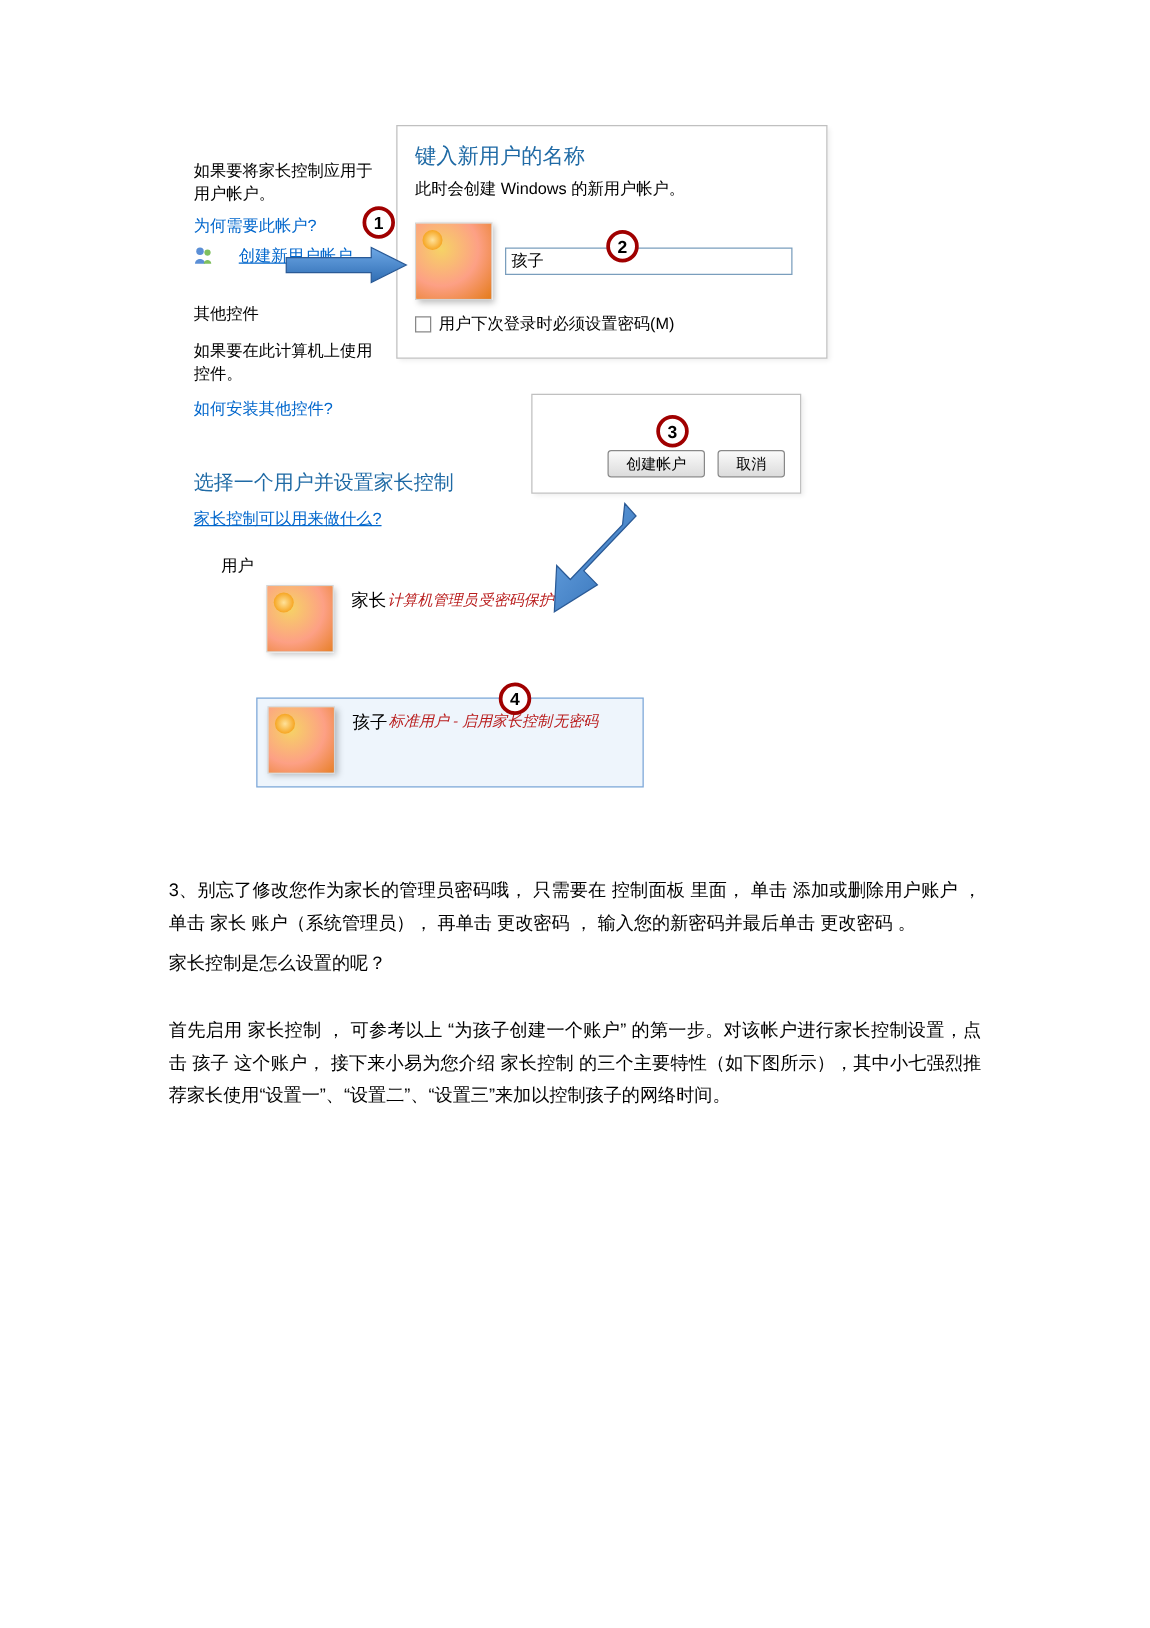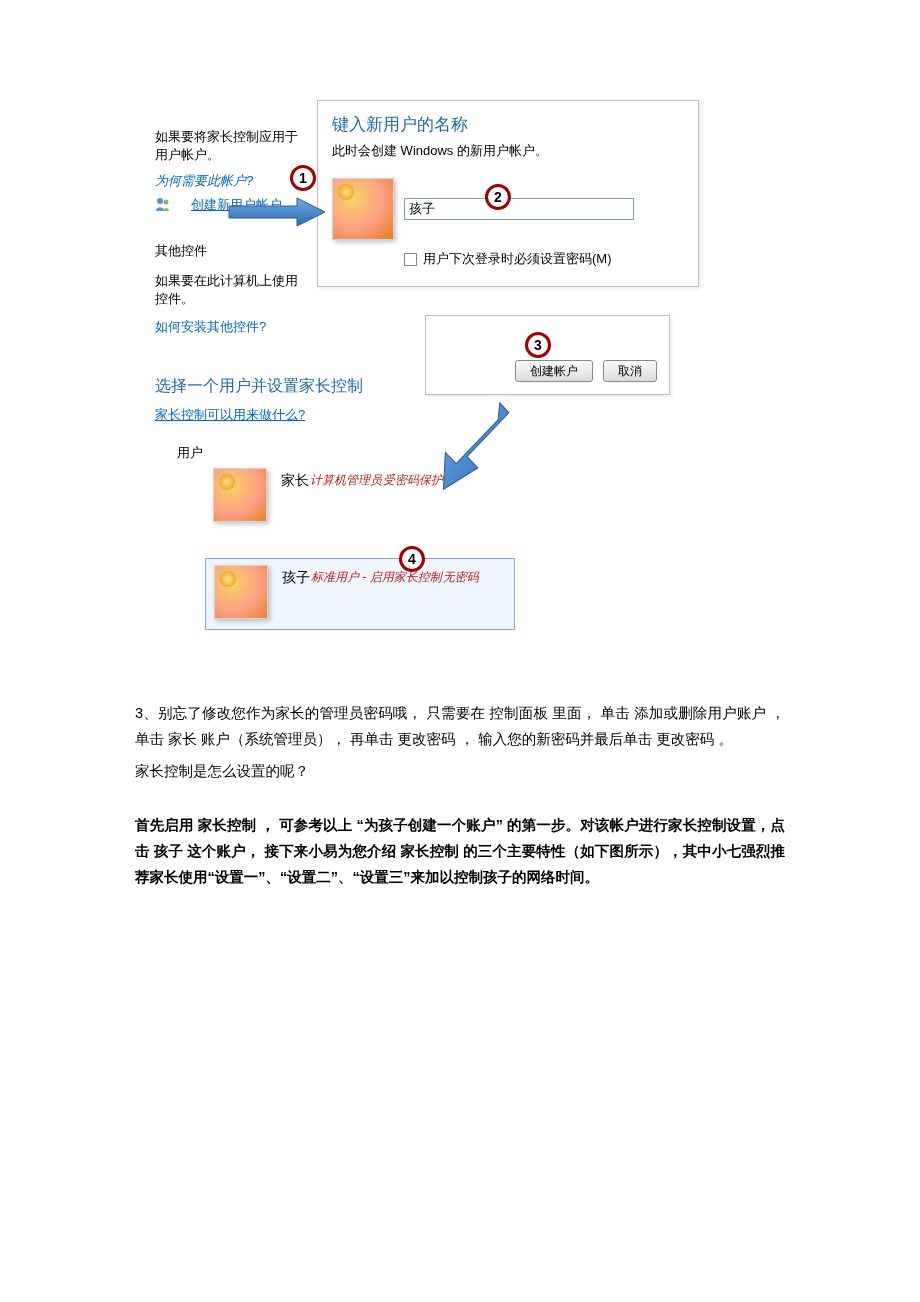--- a/index.html
+++ b/index.html
@@ -39,21 +39,21 @@
       display: inline-block;
     }
     .other-controls { margin-top: 28px; font-size: 13px; color: #000; }
     .if-text { margin-top: 12px; font-size: 13px; color: #000; line-height: 18px; }
 
     
     .dialog-top {
       position: absolute;
       left: 182px;
       top: 0px;
-      width: 382px;
+      width: 345px;
       border: 1px solid #c0c0c0;
       background: #fff;
       padding: 12px 14px 18px 14px;
       box-shadow: 2px 2px 4px rgba(0,0,0,0.08);
     }
     .dialog-title {
       color: #1f6aa5;
       font-size: 17px;
       margin-bottom: 6px;
     }
@@ -104,37 +104,36 @@
       height: 22px;
       border: 1px solid #7a9ebd;
       font-size: 13px;
       padding: 1px 4px;
       color: #000;
     }
     .checkbox-row {
       display: flex;
       align-items: center;
       gap: 6px;
-      margin-left: 72px;
       margin-top: 4px;
     }
     .chk {
       width: 13px; height: 13px;
       border: 1px solid #888;
       display: inline-block;
       background: #fff;
     }
     .chk-label { font-size: 13px; color: #000; }
 
     
     .buttons-box {
       position: absolute;
       left: 290px;
       top: 215px;
-      width: 245px;
+      width: 216px;
       height: 80px;
       border: 1px solid #c0c0c0;
       background: #fff;
       padding: 30px 12px 12px 12px;
       box-shadow: 2px 2px 4px rgba(0,0,0,0.08);
       display: flex;
       justify-content: flex-end;
       align-items: flex-end;
       gap: 10px;
     }
@@ -233,36 +232,36 @@
 
     
     .para {
       font-size: 14.5px;
       color: #000;
       line-height: 26px;
       text-align: justify;
       margin-bottom: 0;
     }
     .para-block-1 { margin-top: 8px; margin-bottom: 28px; }
-    .para-block-2 { margin-bottom: 0; font-weight: bold; }
+    .para-block-2 { margin-bottom: 0; }
 
     .spacer-before-how { height: 6px; }
 
   </style>
 </head>
 <body>
 
 <div class="page">
 
   <div class="screenshot-area">
 
     <div class="left-panel">
       <div class="black-text">如果要将家长控制应用于</div>
       <div class="black-text">用户帐户。</div>
-      <div class="blue-link-nounder" style="margin-top:8px;font-style:italic;">为何需要此帐户?</div>
+      <div class="blue-link-nounder" style="margin-top:8px;">为何需要此帐户?</div>
       <div class="create-link-row">
         <span class="people-icon">
           <svg viewBox="0 0 16 16" width="16" height="16">
             <circle cx="5" cy="5" r="3" fill="#5b8fd6"></circle>
             <path d="M1 15 C1 10 9 10 9 15 Z" fill="#5b8fd6"></path>
             <circle cx="11" cy="6" r="2.5" fill="#7fbf5e"></circle>
             <path d="M8 15 C8 11 14 11 14 15 Z" fill="#7fbf5e"></path>
           </svg>
         </span>
         <span class="blue-link">创建新用户帐户</span>

